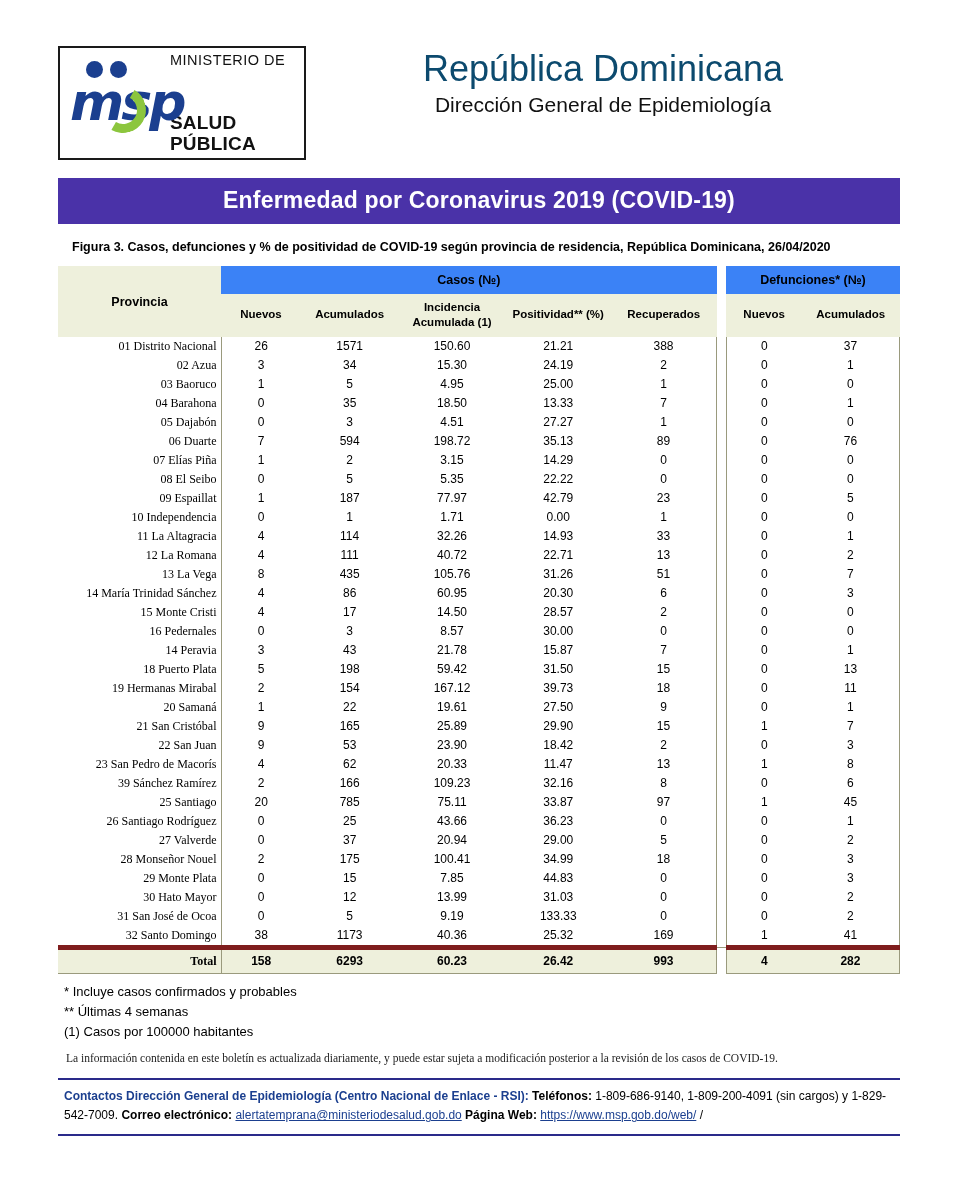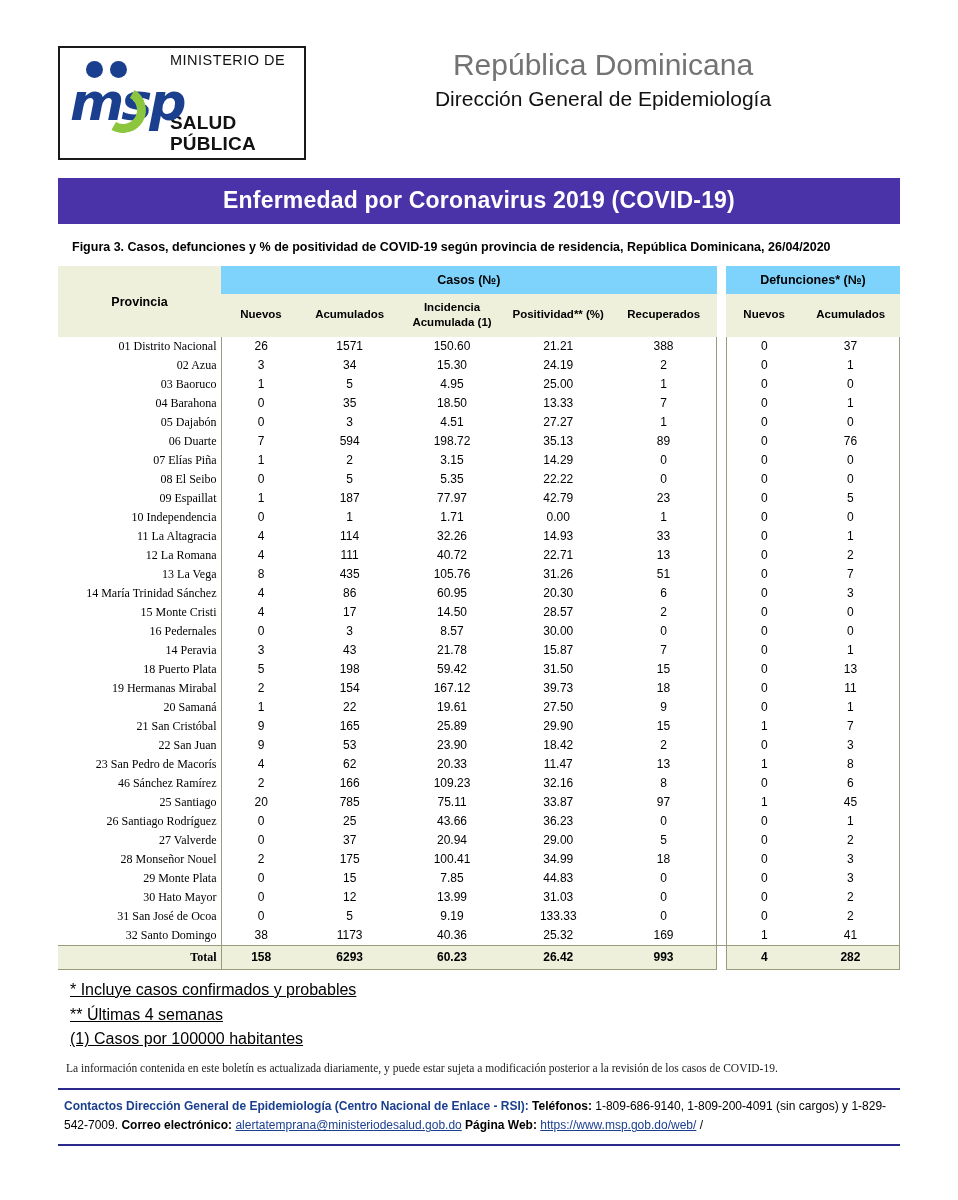--- a/index.html
+++ b/index.html
@@ -92,22 +92,22 @@
     color: #111;
     font-family: "Liberation Sans", sans-serif;
     margin-top: 44px;
   }
   .title-block {
     flex: 1 1 auto;
     text-align: center;
     padding-top: 2px;
   }
   .title-block .country {
-    font-size: 30px;
-    color: #737373;
+    font-size: 36px;
+    color: #0c4a6e;
     line-height: 1.15;
   }
   .title-block .dept {
     font-size: 21px;
     color: #111;
     line-height: 1.3;
     margin-top: 2px;
   }
   .bulletin-line {
     margin-top: 14px;
@@ -147,21 +147,21 @@
   
   table.data {
     border-collapse: collapse;
     width: 100%;
     font-size: 12px;
   }
   table.data th, table.data td {
     border: none;
   }
   .grp-head th {
-    background: #7dd3fc;
+    background: #3b82f6;
     border: 1px solid #9a9a7d;
     font-size: 12.5px;
     font-weight: bold;
     padding: 7px 4px;
     text-align: center;
   }
   .sub-head th {
     background: #eef0dc;
     border: 1px solid #9a9a7d;
     font-size: 11.5px;
@@ -204,32 +204,31 @@
   tbody td.num.last-of-group { border-right: 1px solid #9a9a7d; }
   tbody td.spacer {
     border-left: none;
     border-right: none;
     background: #ffffff;
     padding: 0;
   }
   tr.total td {
     background: #eef0dc;
     font-weight: bold;
-    border-top: 1px solid #7f1d1d;
+    border-top: 5px solid #7f1d1d;
     border-bottom: 1px solid #9a9a7d;
     padding: 4px 4px;
   }
   tr.last-data td { border-bottom: 1px solid #9a9a7d; }
 
   
   .notes {
-    margin: 8px 0 0 12px;
-    font-size: 16px;
+    margin: 8px 0 0 6px;
+    font-size: 13px;
     line-height: 1.55;
-    text-decoration: underline;
   }
   .notes .b { font-weight: bold; }
   .disclaimer {
     margin: 10px 0 0 8px;
     font-family: "Liberation Serif", serif;
     font-size: 11.5px;
     color: #222;
   }
 
   
@@ -542,21 +541,21 @@
           <td class="num first-of-group">4</td>
           <td class="num">62</td>
           <td class="num">20.33</td>
           <td class="num">11.47</td>
           <td class="num last-of-group">13</td>
           <td class="spacer"></td>
           <td class="num first-of-group">1</td>
           <td class="num last-of-group">8</td>
         </tr>
         <tr>
-          <td class="prov">46 Sánchez Ramírez</td>
+          <td class="prov">39 Sánchez Ramírez</td>
           <td class="num first-of-group">2</td>
           <td class="num">166</td>
           <td class="num">109.23</td>
           <td class="num">32.16</td>
           <td class="num last-of-group">8</td>
           <td class="spacer"></td>
           <td class="num first-of-group">0</td>
           <td class="num last-of-group">6</td>
         </tr>
         <tr>

